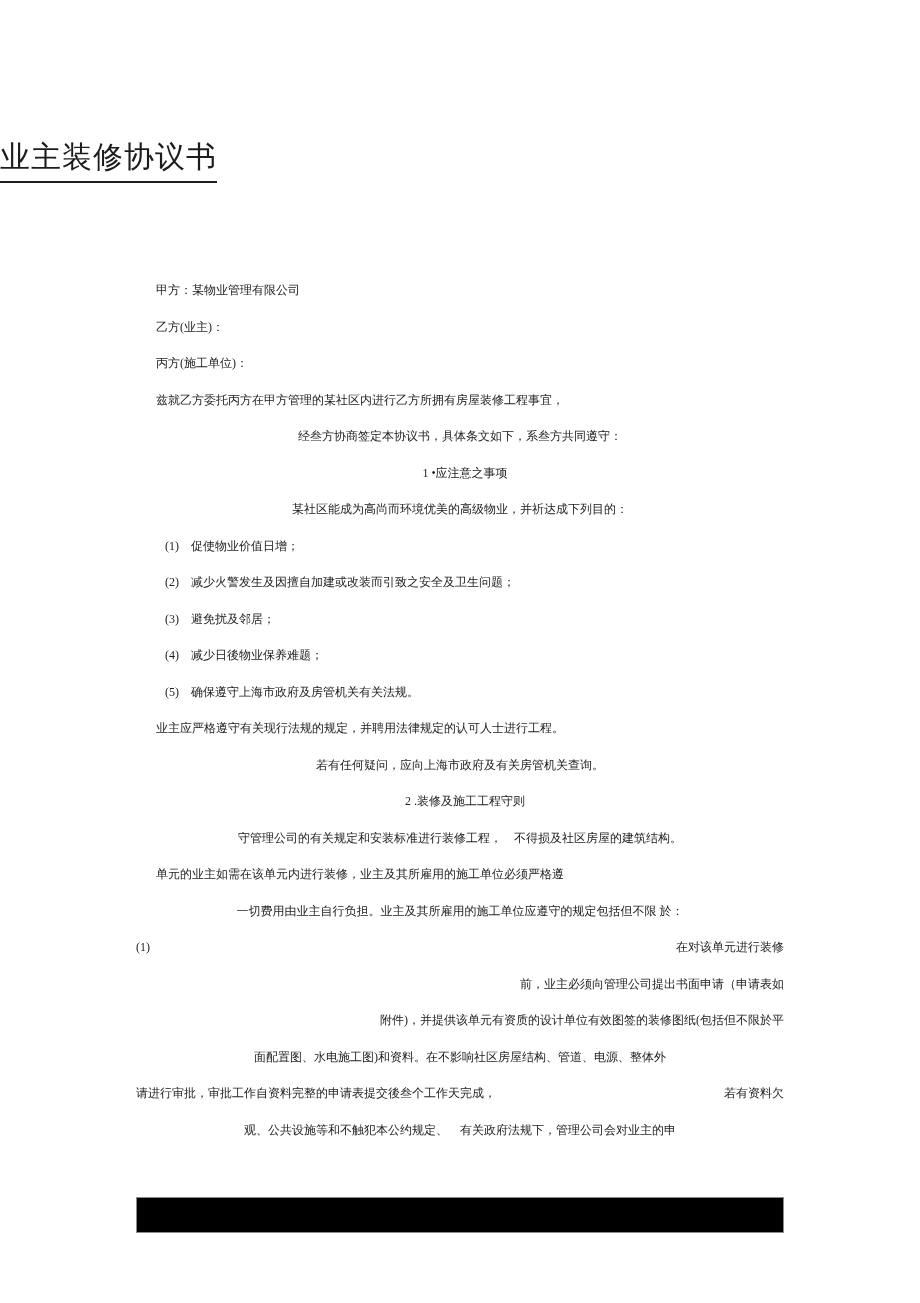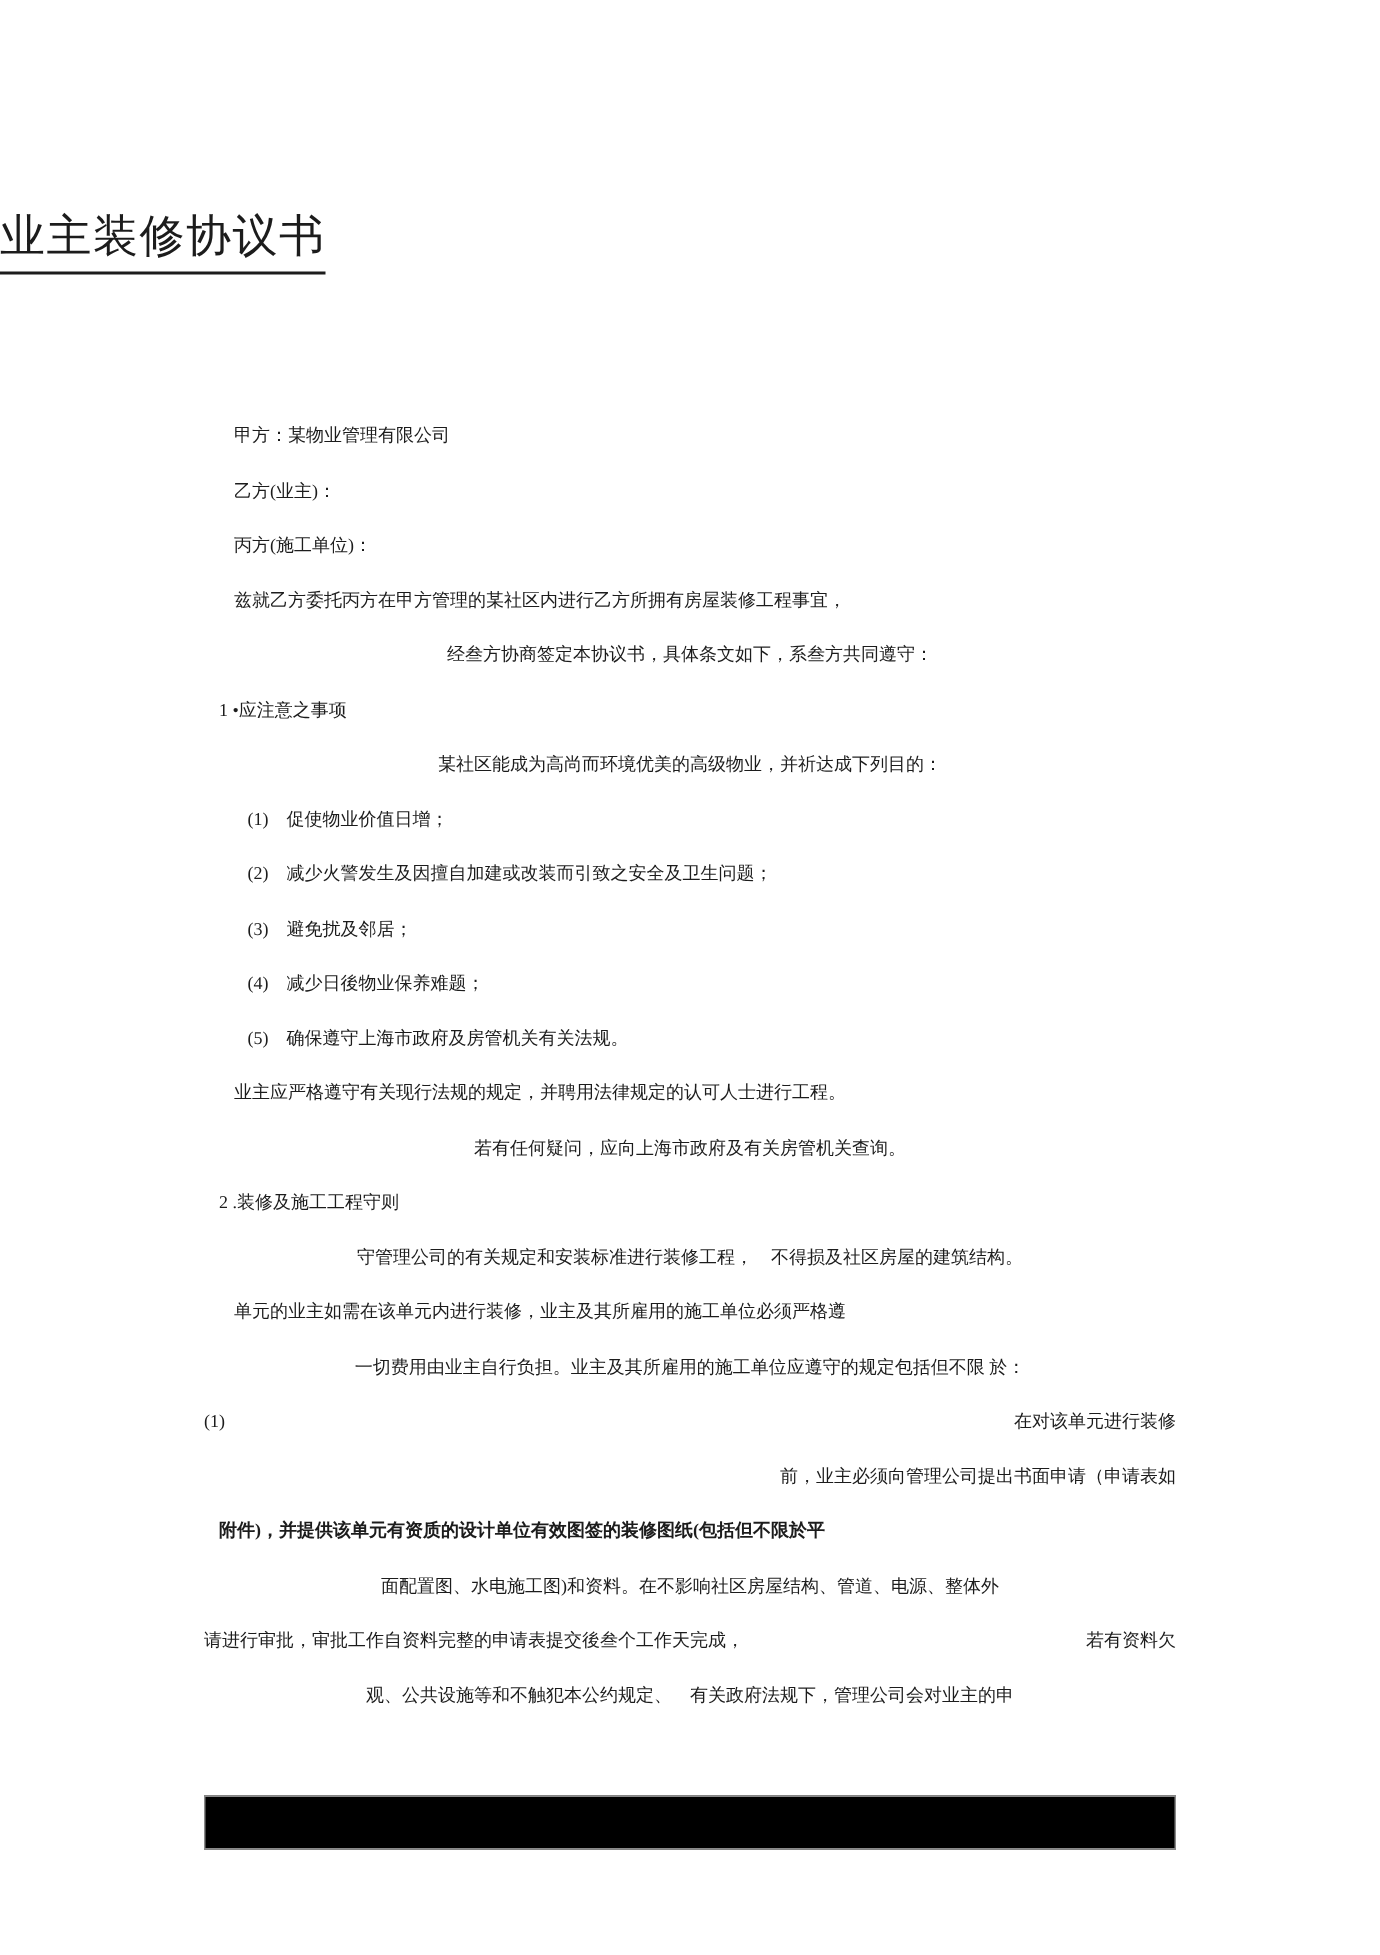--- a/index.html
+++ b/index.html
@@ -31,25 +31,25 @@
   .doc-body {
     position: absolute;
     top: 272px; left: 136px;
     width: 648px;
     font-size: 12px;
     line-height: 36.5px;
   }
   .line { white-space: pre; }
   .line.flush   { padding-left: 0; text-align: center; }
   .line.indent  { padding-left: 20px; }
-  .line.heading { padding-left: 10px; }
+  .line.heading { padding-left: 10px; text-align: center; }
   .line.list    { padding-left: 29px; }
   .line.center  { text-align: right; }
   .line.split   { display: flex; justify-content: space-between; }
-  .line.split-indent { display: flex; justify-content: flex-start; padding-left: 10px; font-weight: bold; }
+  .line.split-indent { display: flex; justify-content: flex-end; padding-left: 10px; }
   .redaction-bar {
     position: absolute;
     left: 136px; top: 1197px;
     width: 646px; height: 34px;
     border: 1px solid #8a8a8a;
   }
 </style>
 </head>
 <body>
 

